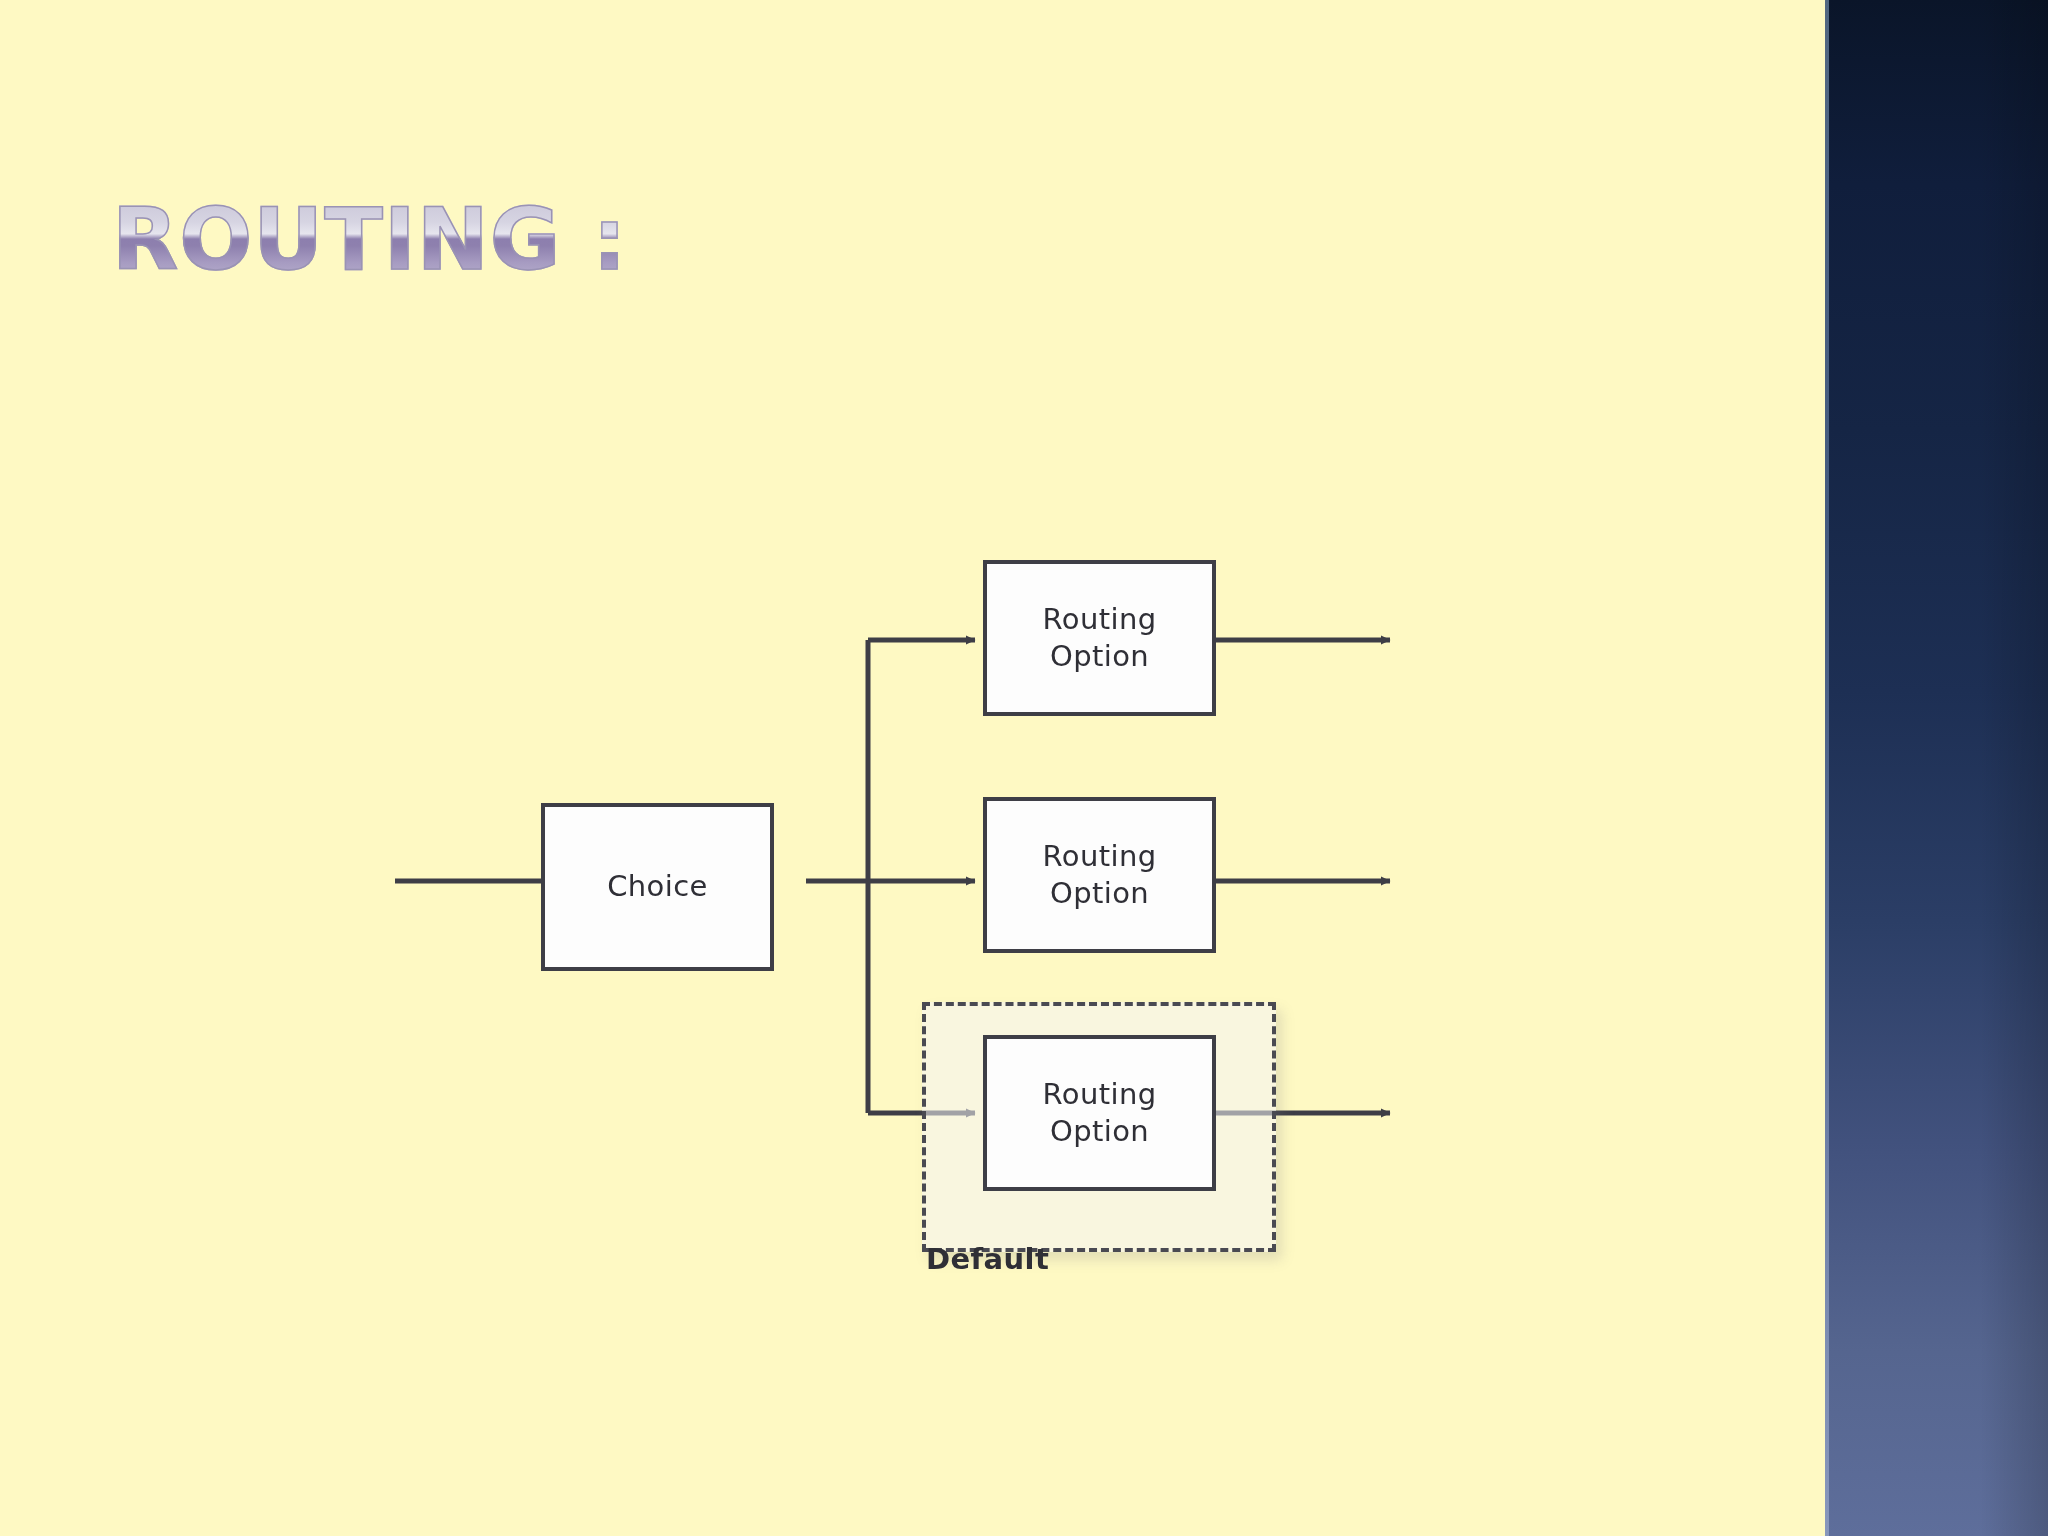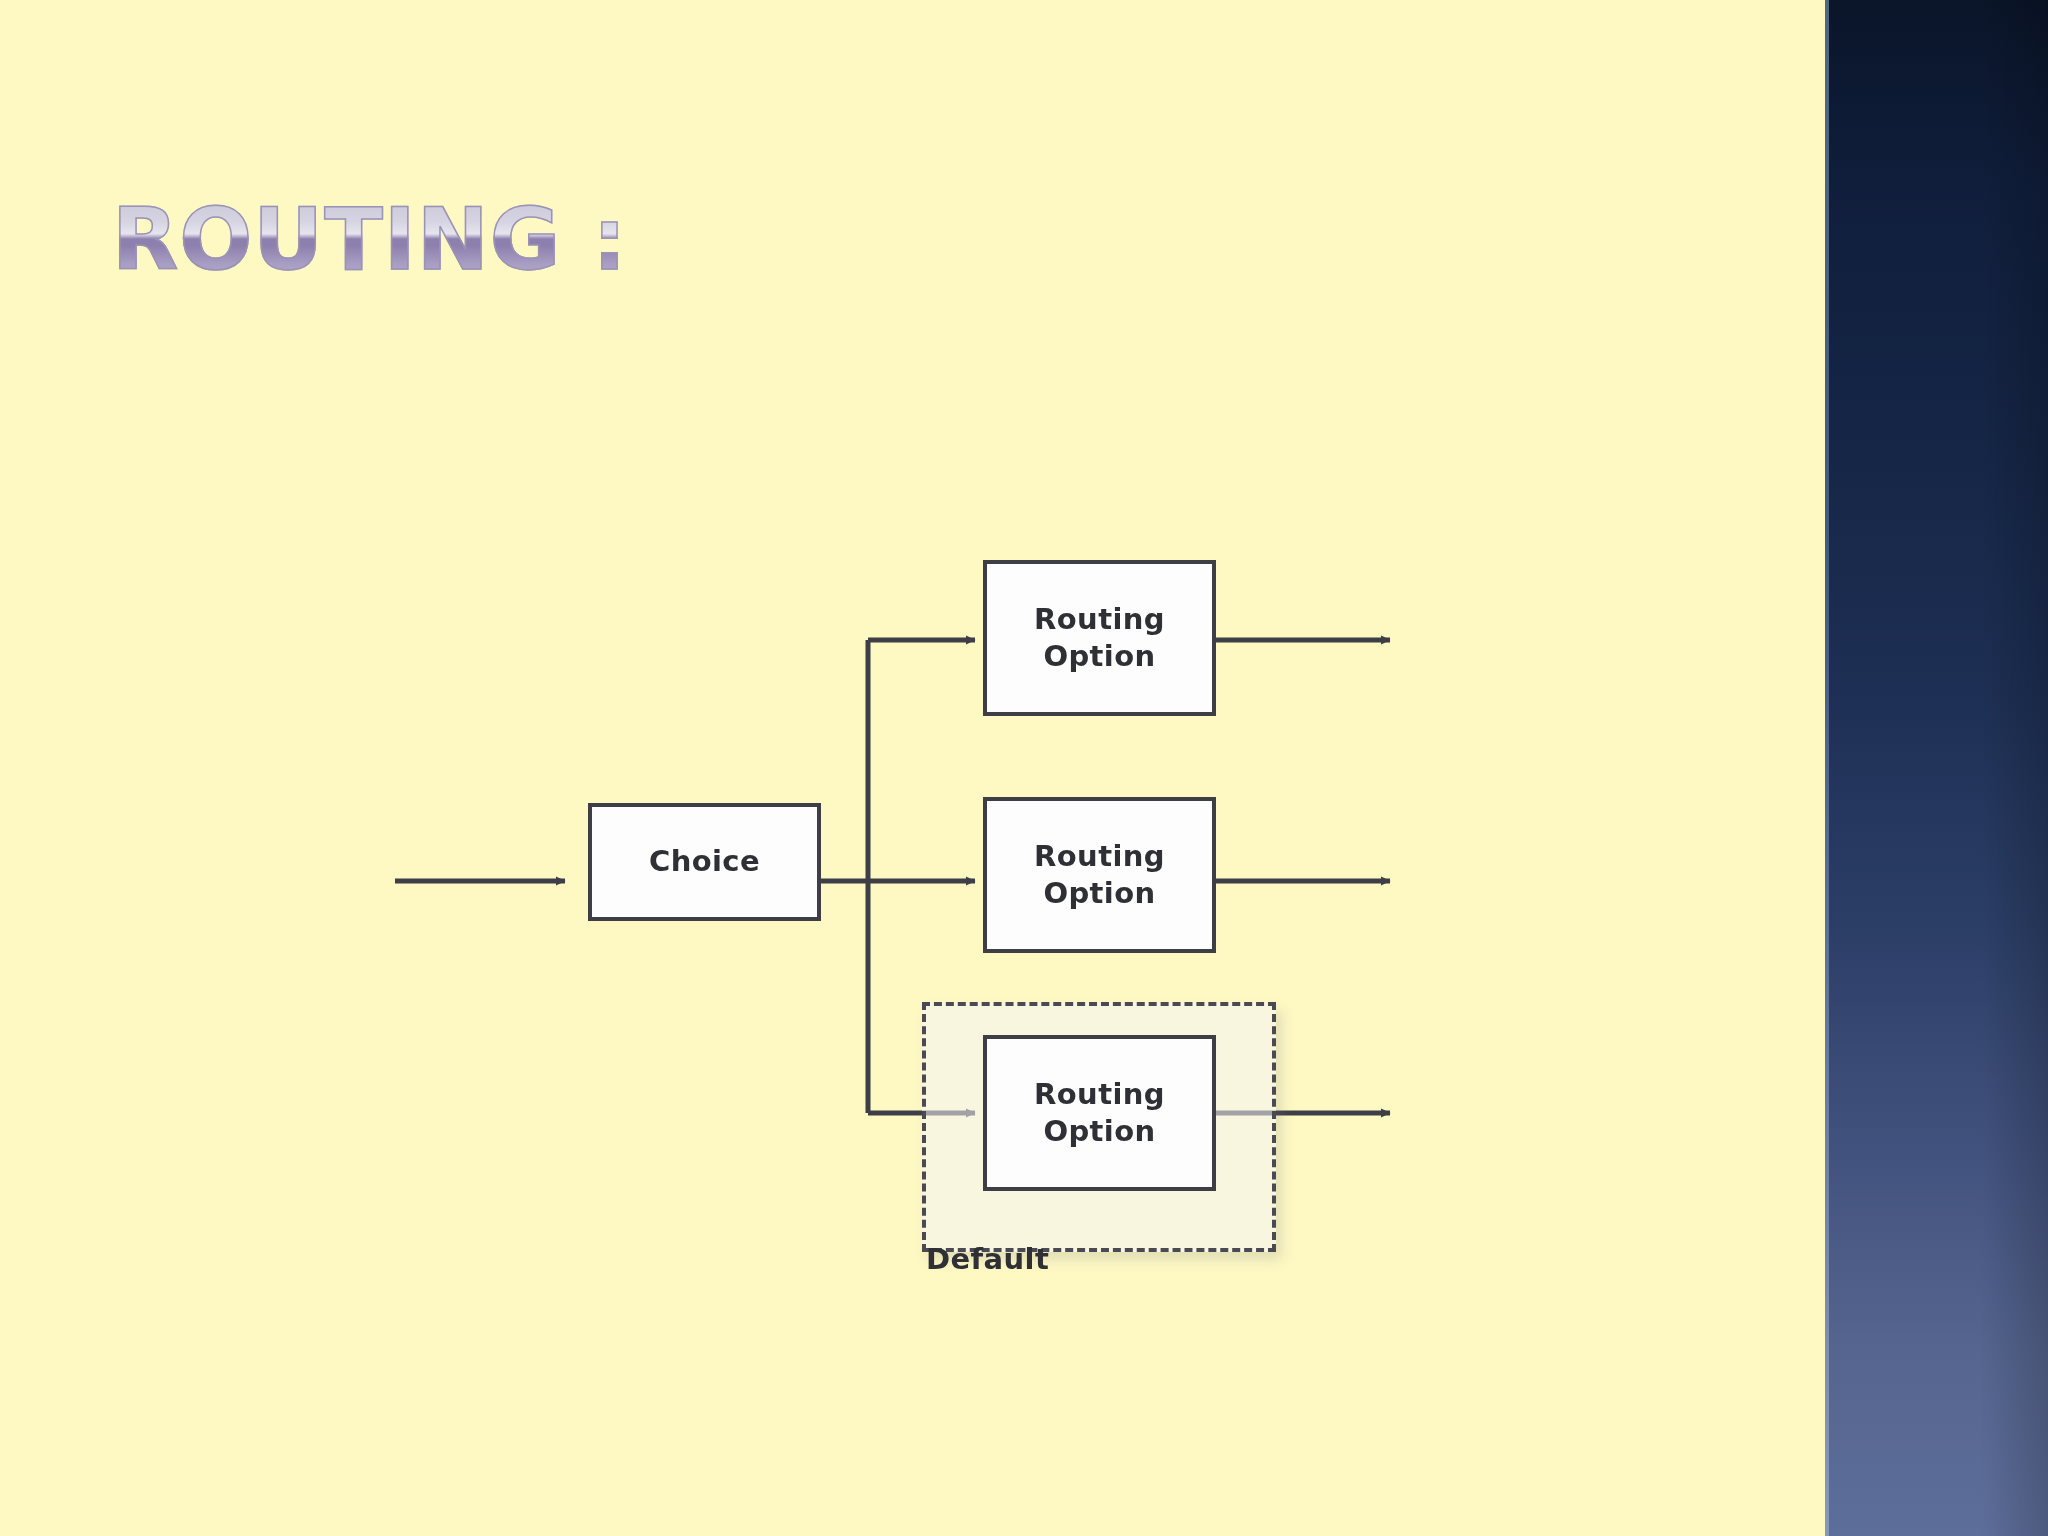--- a/index.html
+++ b/index.html
@@ -102,21 +102,21 @@
     box-sizing: border-box;
     border: 4px solid #3e3e46;
     background: #fdfdfd;
     display: flex;
     align-items: center;
     justify-content: center;
     text-align: center;
   }
   .node-label {
     font-family: "DejaVu Sans", sans-serif;
-    font-weight: bold;
+    font-weight: normal;
     font-size: 29px;
     color: #2f2f36;
     line-height: 1.28;
     letter-spacing: 0.4px;
   }
   .dashed-group {
     position: absolute;
     box-sizing: border-box;
     border: 4px dashed #4a4a52;
     background: rgba(244,244,246,0.55);
@@ -180,21 +180,21 @@
         <line x1="1216" y1="640" x2="1390" y2="640" marker-end="url(#arrowhead)"></line>
         <line x1="1216" y1="881" x2="1390" y2="881" marker-end="url(#arrowhead)"></line>
         <line x1="1216" y1="1113" x2="1390" y2="1113" marker-end="url(#arrowhead)"></line>
       </g>
     </svg>
 
     <div class="dashed-group" style="left:922px; top:1002px; width:354px; height:250px;">
       <div class="group-caption" style="top:188px;">Default</div>
     </div>
 
-    <div class="node" style="left:588px; top:803px; width:233px; height:118px;">
+    <div class="node" style="left:541px; top:803px; width:233px; height:168px;">
       <span class="node-label">Choice</span>
     </div>
 
     <div class="node" style="left:983px; top:560px; width:233px; height:156px;">
       <span class="node-label">
         <span>Routing</span>
       <br><span>Option</span></span>
     </div>
 
     <div class="node" style="left:983px; top:797px; width:233px; height:156px;">

